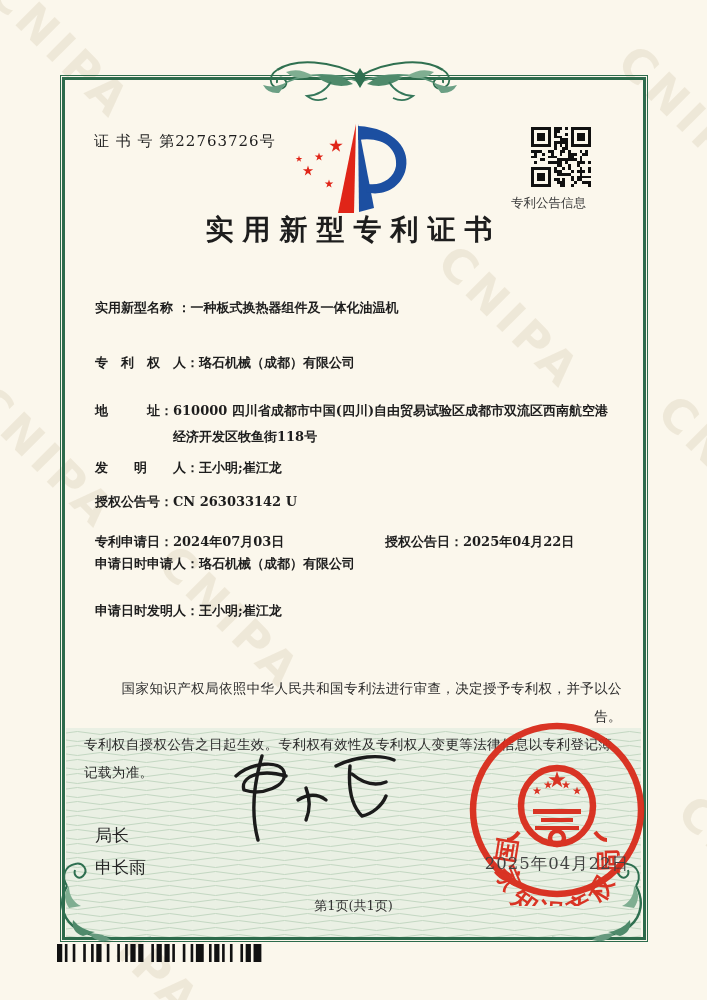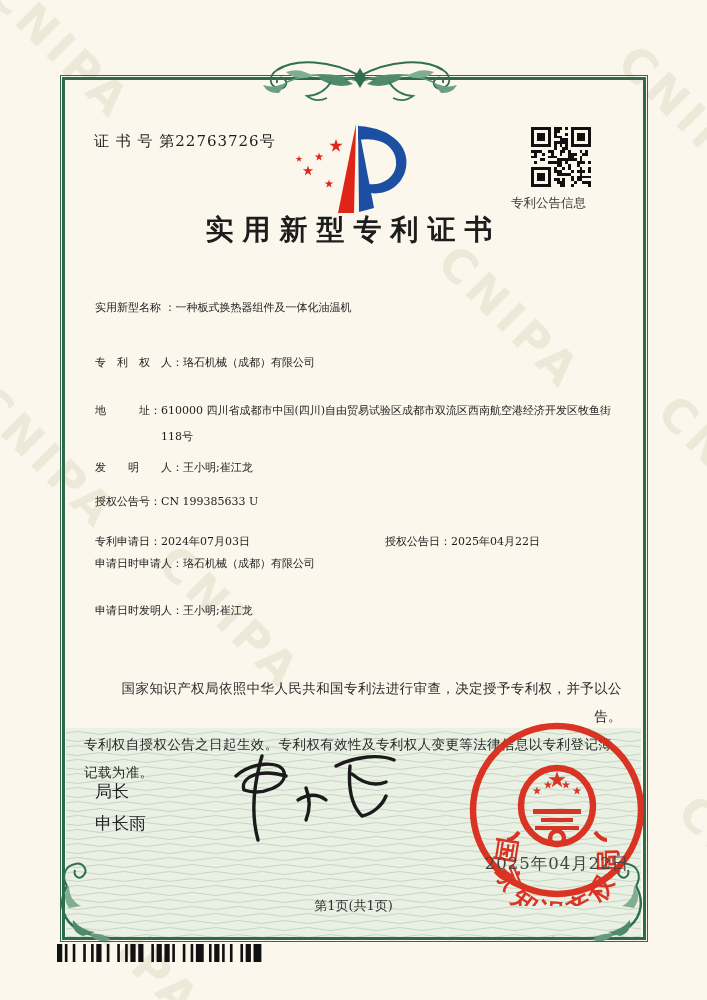--- a/index.html
+++ b/index.html
@@ -14,30 +14,30 @@
   .band{position:absolute;left:66px;top:728px;width:575px;height:209px;
         background:var(--band-bg,#eaf0e4);z-index:1;overflow:hidden;}
   .band svg{position:absolute;inset:0;}
   .certnum{position:absolute;left:94px;top:132px;font-size:15px;letter-spacing:1px;z-index:2;}
   .qrbox{position:absolute;left:531px;top:127px;z-index:2;}
   .qrcap{position:absolute;left:511px;top:195px;width:100px;text-align:left;
          font-size:12.5px;color:#3a3a3a;z-index:2;}
   .logo{position:absolute;left:285px;top:112px;z-index:2;}
   .title{position:absolute;left:0;width:707px;top:211px;text-align:center;font-size:28px;
          font-weight:bold;letter-spacing:9px;z-index:2;}
-  .row{position:absolute;left:95px;width:522px;display:flex;font-size:11px;line-height:26px;z-index:2;}
+  .row{position:absolute;left:95px;width:522px;display:flex;font-size:13px;line-height:26px;z-index:2;font-weight:bold;}
   .lbl{white-space:pre;}
   .val{flex:1;}
   .half{display:flex;}
   .half1{width:290px;flex:none;}
   .half2{flex:1;}
   .statement{position:absolute;left:84px;top:674px;width:538px;font-size:13.5px;
              letter-spacing:.4px;line-height:28px;z-index:2;color:#2a2a2a;}
   .statement .l1{text-indent:2em;text-align:right;}
-  .director{position:absolute;left:95px;z-index:3;font:500 17px "DejaVu Sans","Liberation Sans",sans-serif;color:#262626;}
+  .director{position:absolute;left:95px;z-index:3;font:500 17px "DejaVu Sans","Liberation Sans",sans-serif;color:#262626;margin-top:44px;}
   .sig{position:absolute;left:215px;top:742px;z-index:3;}
   .sealwrap{position:absolute;left:462px;top:714px;z-index:4;opacity:.95;}
   .pagefoot{position:absolute;left:60px;width:587px;top:897px;text-align:center;
             font-size:13px;z-index:2;color:#333;}
   .barcode{position:absolute;left:57px;top:944px;z-index:2;}
   .orn-top{position:absolute;left:237px;top:40px;z-index:2;}
   .orn-bl{position:absolute;left:51px;top:856px;z-index:2;transform:scaleX(-1);}
   .orn-br{position:absolute;left:552px;top:856px;z-index:2;}
 </style>
 </head>
@@ -376,21 +376,21 @@
     <span class="lbl">地　　　址：</span>
     <span class="val">610000 四川省成都市中国(四川)自由贸易试验区成都市双流区西南航空港经济开发区牧鱼街118号</span>
   </div>
   <div class="row" style="top:455px">
     <span class="lbl">发　　明　　人：</span>
     <span class="val">王小明;崔江龙</span>
   </div>
   <div class="row" style="top:489px">
     <div class="half half2">
       <span class="lbl">授权公告号：</span>
-      <span class="val">CN 199385633 U</span>
+      <span class="val">CN 263033142 U</span>
     </div>
   </div>
   <div class="row" style="top:529px">
     <div class="half half1">
       <span class="lbl">专利申请日：</span>
       <span class="val">2024年07月03日</span>
     </div>
     <div class="half half2">
       <span class="lbl">授权公告日：</span>
       <span class="val">2025年04月22日</span>

